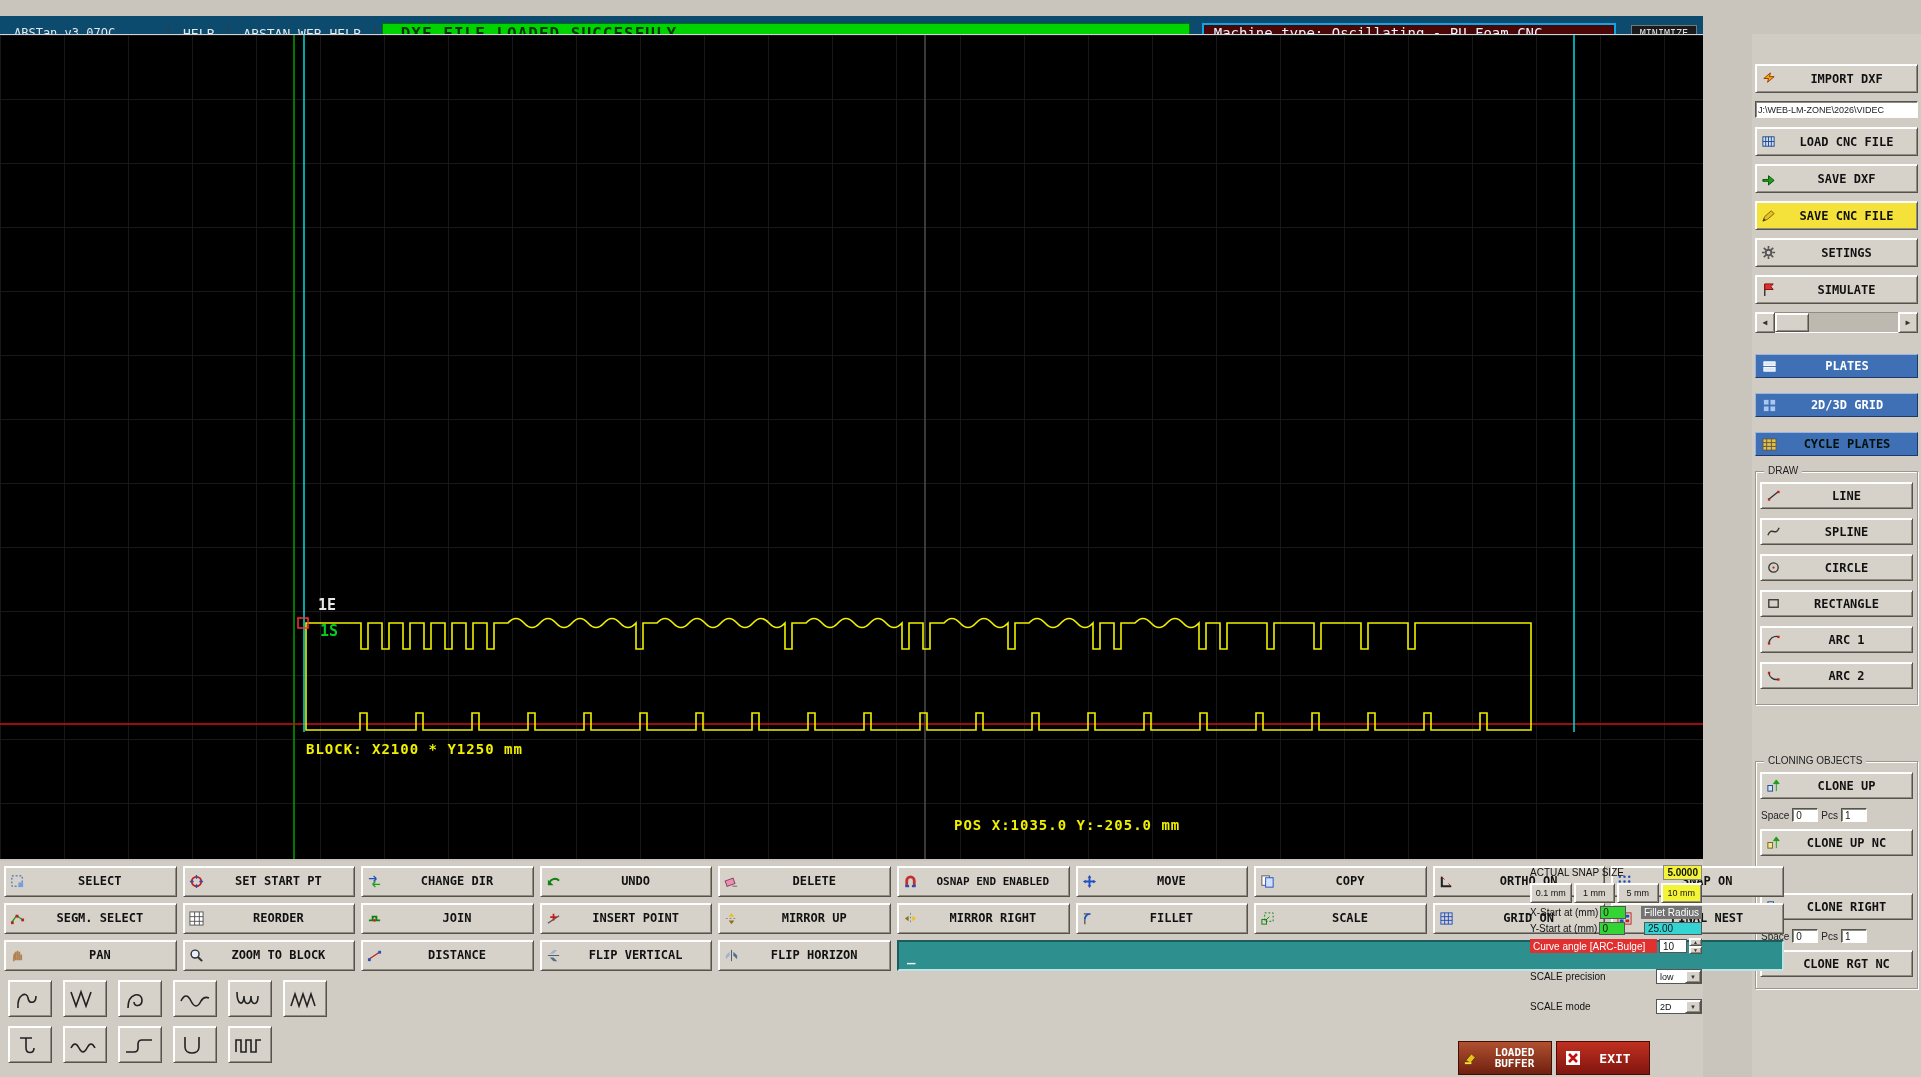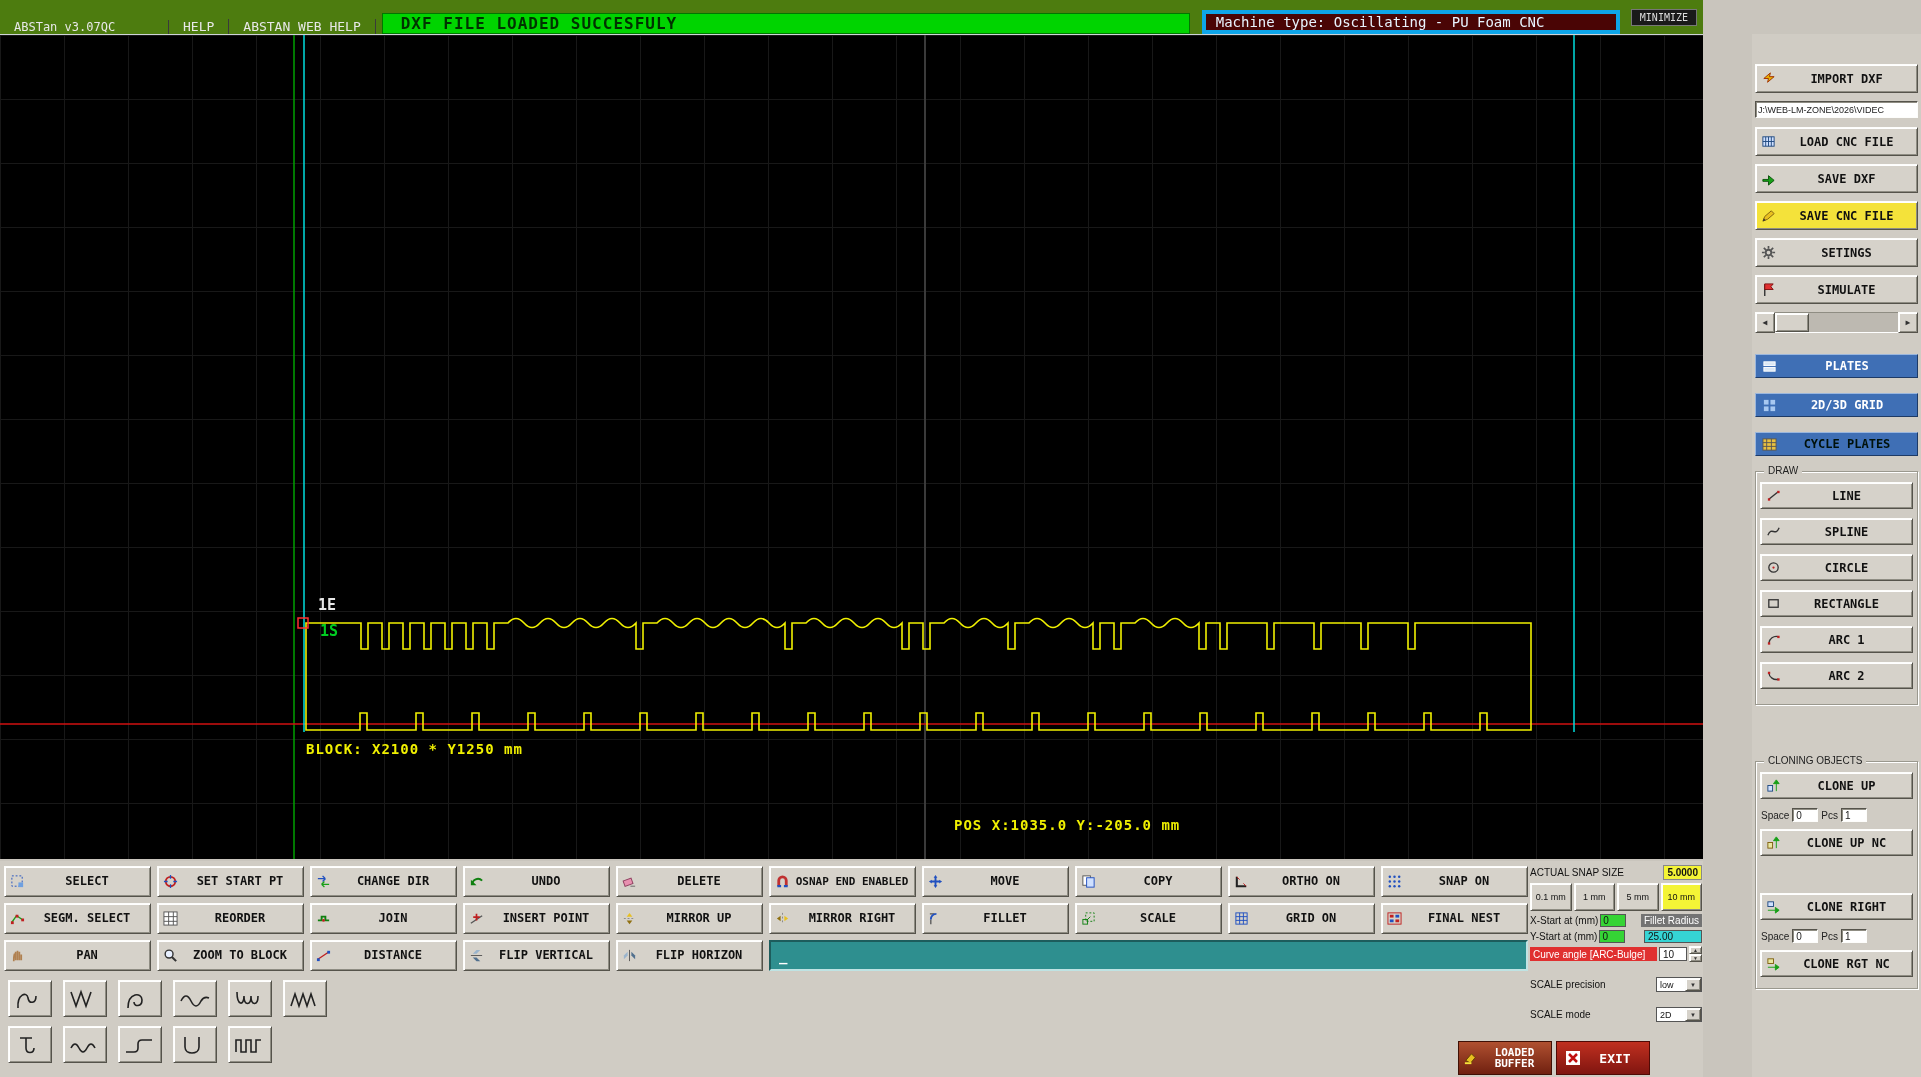--- a/index.html
+++ b/index.html
@@ -1,25 +1,25 @@
 <!DOCTYPE html>
 <html><head>
 <meta charset="utf-8">
 <style>
   html,body{margin:0;padding:0;}
   body{width:1921px;height:1077px;overflow:hidden;background:#c9c5bd;font-family:"DejaVu Sans Mono",monospace;-webkit-font-smoothing:none;}
   #app{position:relative;width:1921px;height:1077px;}
 
   
-  #topbar{position:absolute;left:0;top:0;width:1703px;height:34px;background:#4d7c0f;display:flex;align-items:flex-end;color:#e8e8e8;font-size:13px;}
+  #topbar{position:absolute;left:0;top:16px;width:1703px;height:34px;background:#0c4a6e;display:flex;align-items:center;color:#e8e8e8;font-size:13px;}
   .tb-seg{display:flex;align-items:center;padding:0 14px;border-right:1px solid #3a3a3a;white-space:nowrap;}
   .tb-btn{cursor:default;}
   #tb-title{width:140px;font-size:12px;}
   #tb-status{width:770px;margin-left:6px;background:#00d400;color:#003300;font-weight:bold;font-size:16px;display:flex;align-items:center;padding:0 18px;letter-spacing:1px;border:1px solid #007700;}
-  #tb-machine{width:390px;margin-left:12px;background:#4a0505;color:#e8f4ff;display:flex;align-items:center;padding:0 10px;font-size:14px;border:4px solid #0ea5e9;white-space:nowrap;}
+  #tb-machine{width:390px;margin-left:12px;background:#4a0505;color:#e8f4ff;display:flex;align-items:center;padding:0 10px;font-size:14px;border:2px solid #0ea5e9;white-space:nowrap;}
   #tb-spacer{flex:1;}
   #tb-min{align-self:center;margin-right:6px;border:1px solid #777;padding:2px 8px;font-size:10px;color:#ddd;background:#1a1a1a;}
 
   
   #canvas{position:absolute;left:0;top:34px;width:1703px;height:824px;background:#000;border-top:1px solid #cfd4d8;
     background-image:linear-gradient(#181818 1px,transparent 1px),linear-gradient(90deg,#181818 1px,transparent 1px);
     background-size:64px 64px;}
   #canvas svg{position:absolute;left:0;top:0;}
   .c-label{position:absolute;white-space:nowrap;font-family:"DejaVu Sans Mono",monospace;}
   #lbl-1e{left:318px;top:561px;color:#e8e8e8;font-size:15px;font-weight:bold;}
@@ -53,35 +53,35 @@
   .gb-btn .lbl{flex:1;text-align:center;}
   #draw-footer{text-align:center;font-size:10px;font-family:"Liberation Sans",sans-serif;color:#222;padding:6px 0 44px 0;}
   #draw-group{margin-top:0;}
   #clone-group{margin-top:56px;padding-bottom:2px;}
   .clone-row{display:flex;align-items:center;gap:3px;margin:0 2px 7px 2px;font-size:10px;font-family:"Liberation Sans",sans-serif;color:#222;}
   .clone-row .mini-in{width:26px;height:14px;font-size:10px;display:flex;align-items:center;padding-left:3px;box-sizing:border-box;background:#fff;}
   .clone-gap{height:28px;}
 
   
   #toolbar{position:absolute;left:0;top:861px;width:1703px;height:216px;background:#d0ccc4;}
-  .trow{position:absolute;left:4px;width:1524px;display:grid;grid-template-columns:repeat(10,1fr);gap:6px;}
+  .trow{position:absolute;left:4px;width:1780px;display:grid;grid-template-columns:repeat(10,1fr);gap:6px;}
   #trow1{top:5px;} #trow2{top:42px;} #trow3{top:79px;}
   .tbtn{height:31px;display:flex;align-items:center;gap:4px;padding:0 5px;font-size:12px;font-weight:bold;color:#111;box-sizing:border-box;}
   .tbtn .lbl{flex:1;text-align:center;line-height:1.05;font-size:12px;}
   .tbtn.small-label .lbl{font-size:11px;}
   #cmd-input{grid-column:6/11;height:31px;background:#2e8f8f;border-top:2px solid #1d5c5c;border-left:2px solid #1d5c5c;border-right:2px solid #bfe3e3;border-bottom:2px solid #bfe3e3;box-sizing:border-box;display:flex;align-items:center;padding:0 8px;color:#fff;font-size:14px;font-weight:bold;}
   #wave-rows{position:absolute;left:8px;top:119px;}
   .wrow{display:flex;gap:11px;margin-bottom:9px;}
   .wavebtn{width:44px;height:37px;display:flex;align-items:center;justify-content:center;box-sizing:border-box;}
 
   
   #snap-panel{position:absolute;left:1530px;top:4px;width:172px;font-family:"Liberation Sans",sans-serif;font-size:10px;color:#111;}
   .snp-row{display:flex;align-items:center;gap:2px;margin-bottom:3px;}
   .snp-val{background:#f4f436;border:1px solid #888;padding:0 3px;height:13px;display:flex;align-items:center;font-weight:bold;}
-  .snp-size-btn{flex:1;height:28px;display:flex;align-items:center;justify-content:center;font-size:9px;box-sizing:border-box;}
+  .snp-size-btn{flex:1;height:20px;display:flex;align-items:center;justify-content:center;font-size:9px;box-sizing:border-box;}
   .snp-size-btn.sel{background:#f4f436;}
   .g-in{background:#35d435;border:1px solid #555;width:26px;height:13px;display:flex;align-items:center;padding-left:2px;box-sizing:border-box;}
   .lab-blue{background:#737373;color:#fff;padding:0 3px;height:13px;display:flex;align-items:center;}
   .val-cyan{background:#35d4d4;border:1px solid #555;padding:0 3px;height:13px;display:flex;align-items:center;width:58px;box-sizing:border-box;}
   .lab-red{background:#e03030;color:#fff;padding:0 3px;height:14px;display:flex;align-items:center;flex:1;}
   .wh-in{background:#fff;border:1px solid #555;width:28px;height:14px;display:flex;align-items:center;padding-left:3px;box-sizing:border-box;}
   .spin{display:flex;flex-direction:column;width:13px;}
   .spin div{height:8px;font-size:5px;display:flex;align-items:center;justify-content:center;box-sizing:border-box;color:#333;}
   .dd{display:flex;width:46px;height:15px;box-sizing:border-box;background:#fff;border:1px solid #555;}
   .dd .dd-val{flex:1;display:flex;align-items:center;padding-left:3px;font-size:9px;}

